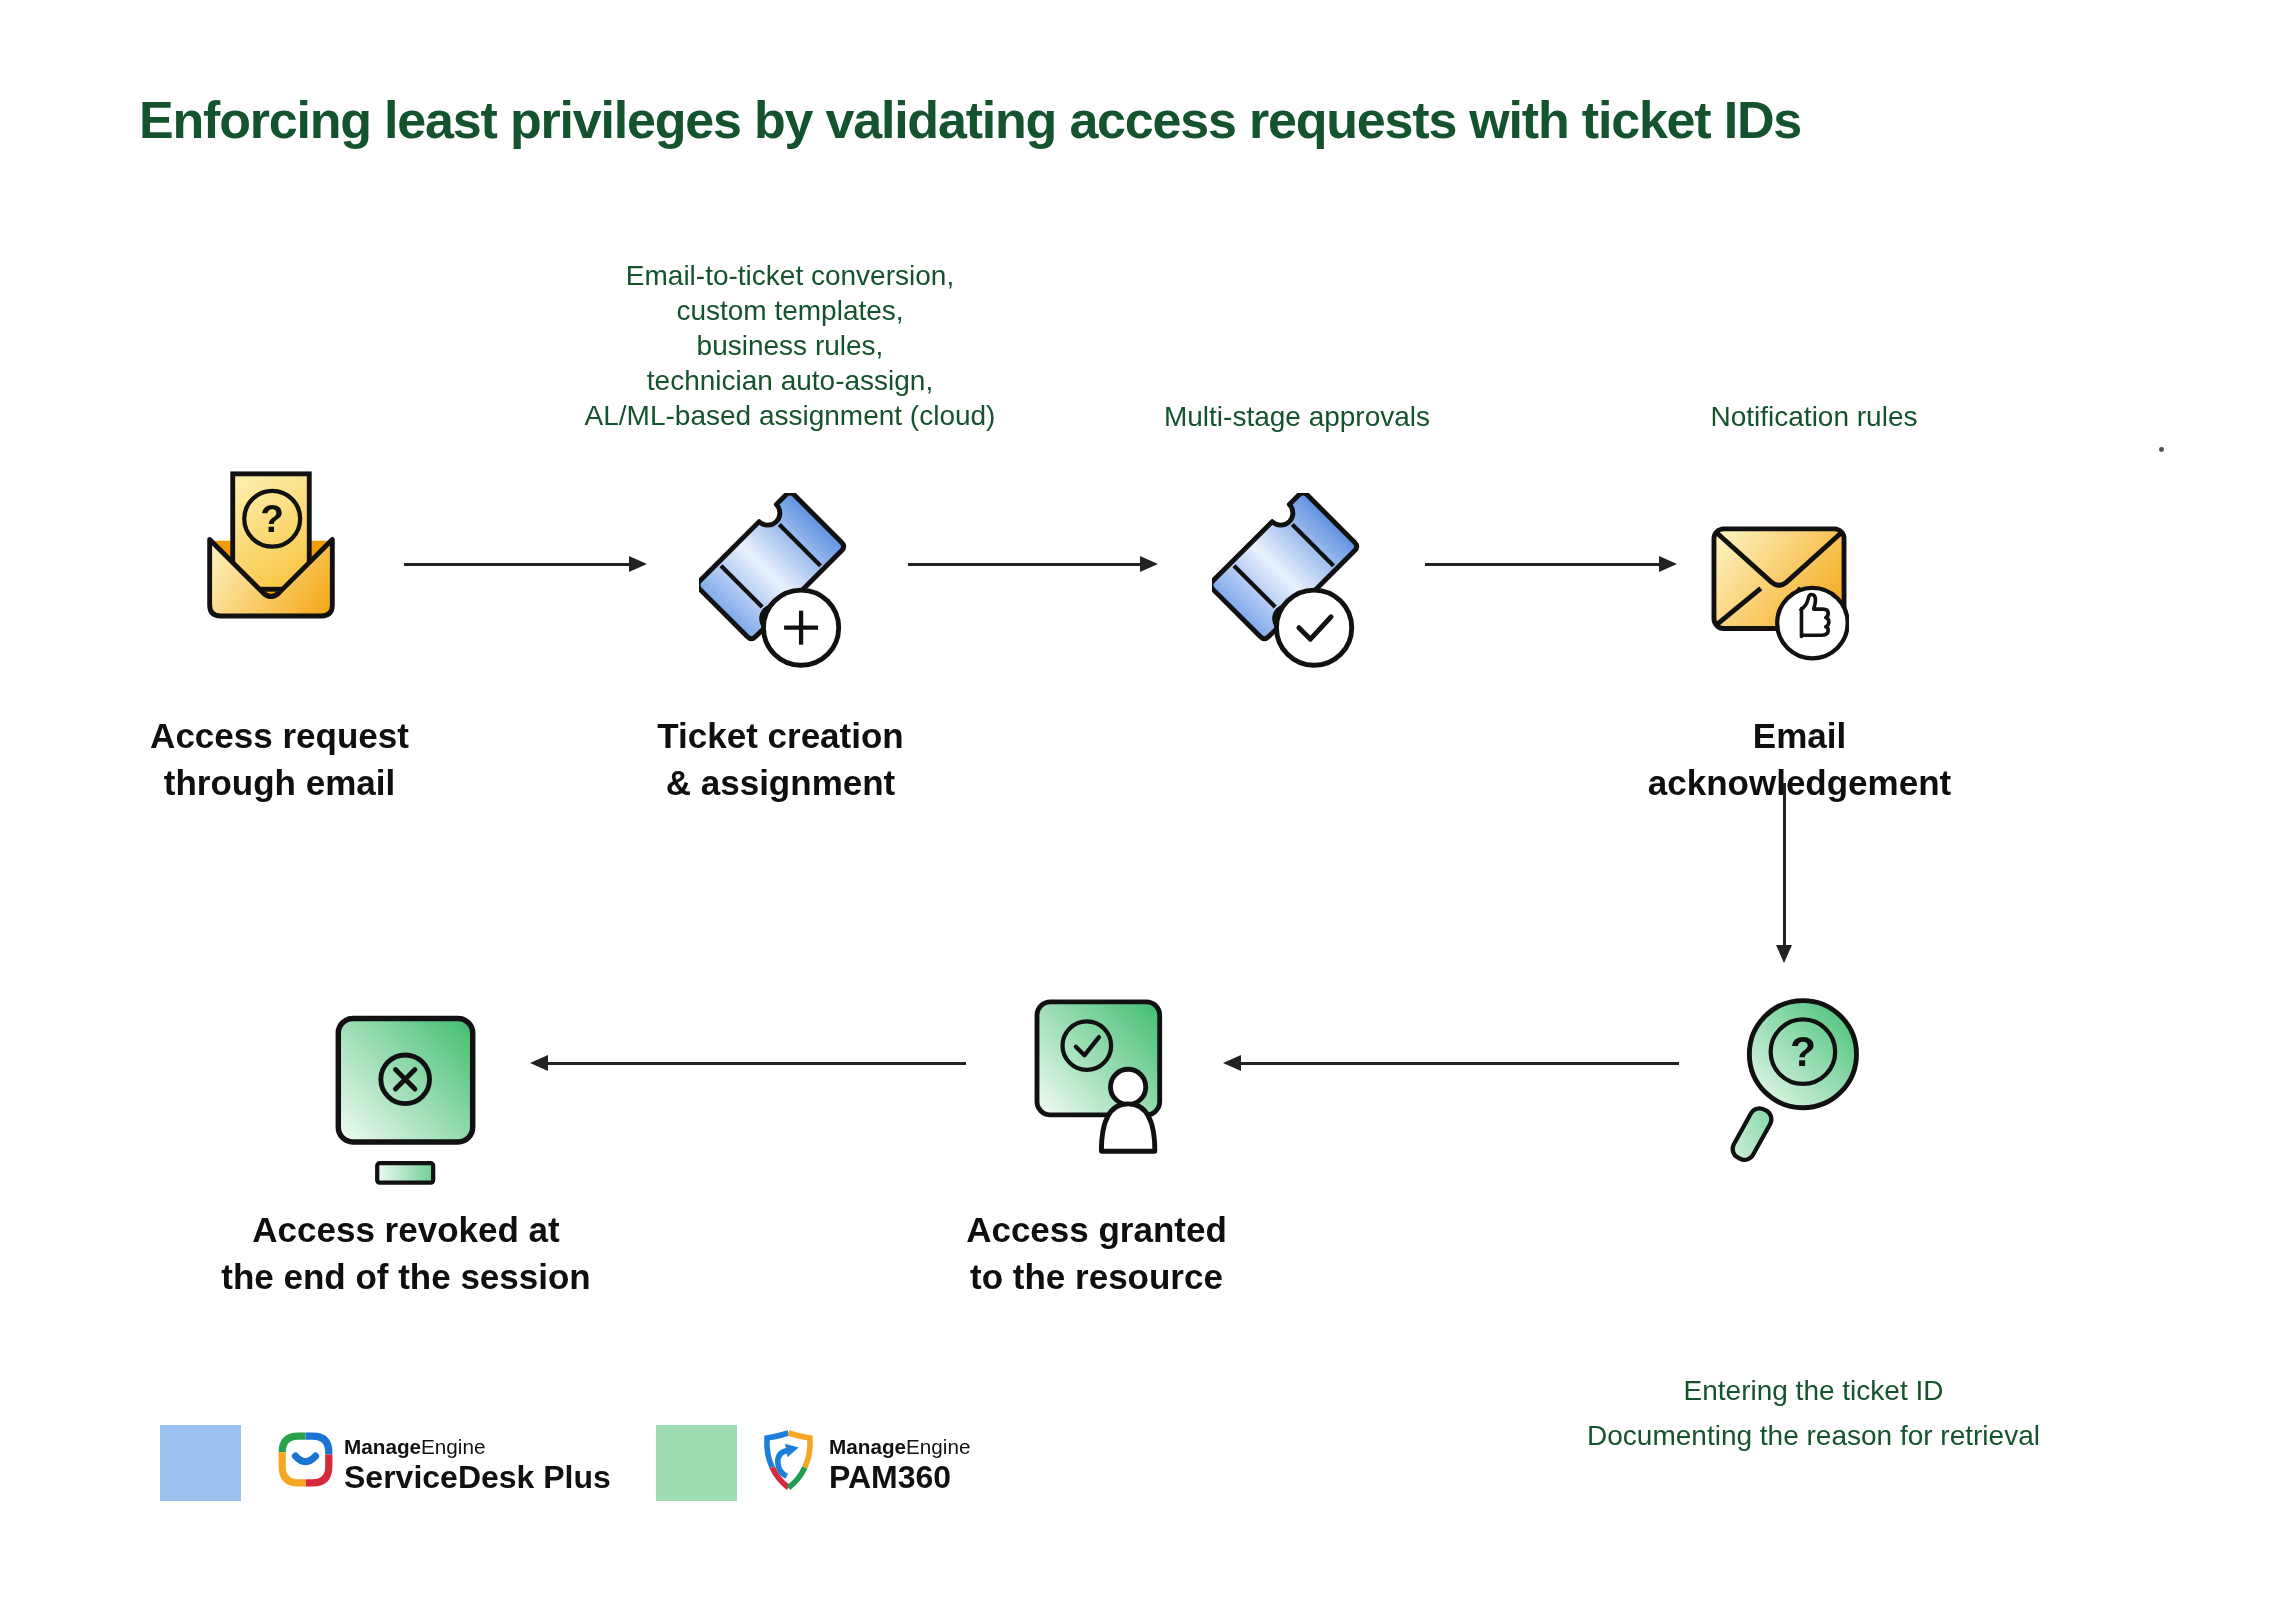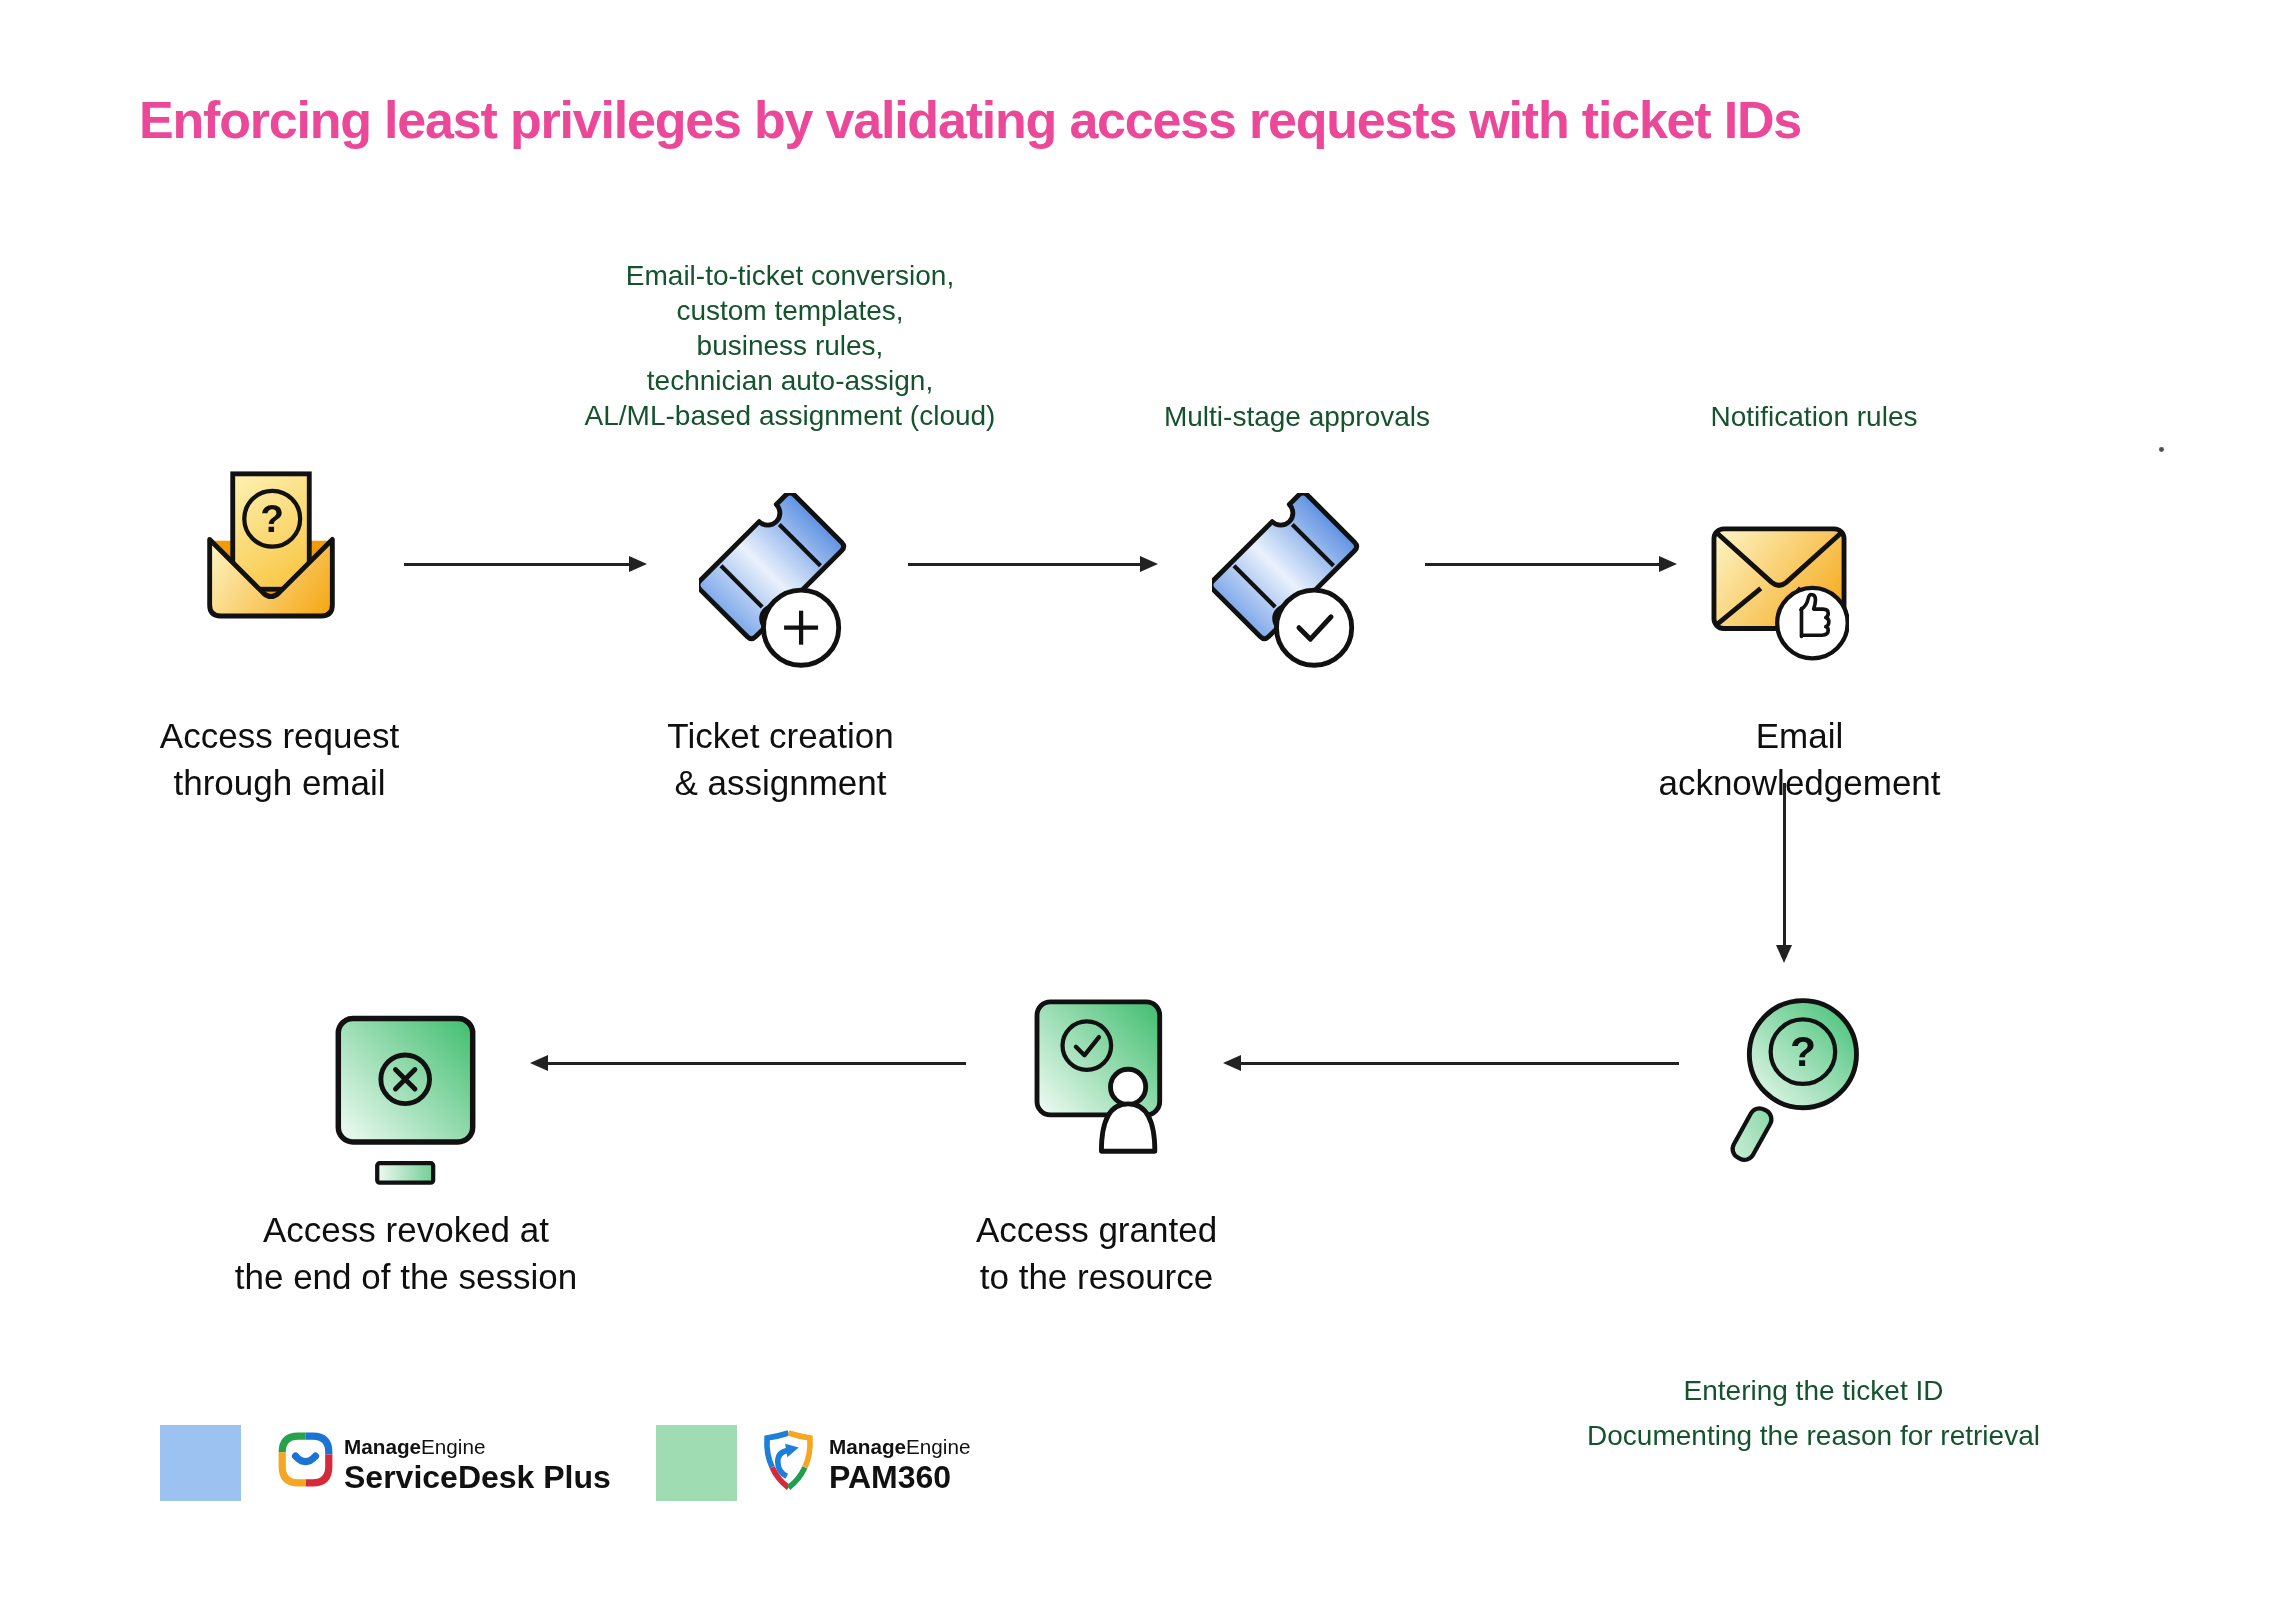--- a/index.html
+++ b/index.html
@@ -4,27 +4,27 @@
 <style>
   html,body{margin:0;padding:0;background:#ffffff;}
   #canvas{
     position:relative;width:2273px;height:1622px;background:#ffffff;
     font-family:"Liberation Sans", sans-serif;color:#1a1a1a;overflow:hidden;
   }
   .abs{position:absolute;}
   .preline{white-space:pre-line;}
   #title{
     left:0;top:90px;width:1940px;text-align:center;
-    font-size:52px;font-weight:700;letter-spacing:-1.2px;color:#ec4899;
+    font-size:52px;font-weight:700;letter-spacing:-1.2px;color:#14532d;
   }
   .note{
     font-size:28px;line-height:35px;text-align:center;color:#14532d;
   }
   .step-label{
-    font-size:35px;line-height:47px;font-weight:400;text-align:center;color:#0f0f0f;
+    font-size:35px;line-height:47px;font-weight:700;text-align:center;color:#0f0f0f;
   }
   
   .h-arrow{height:3px;background:#222;}
   .h-arrow .head-right{
     position:absolute;right:-17px;top:-7.3px;width:0;height:0;
     border-left:18px solid #222;border-top:8.5px solid transparent;border-bottom:8.5px solid transparent;
   }
   .h-arrow .head-left{
     position:absolute;left:-17px;top:-7.3px;width:0;height:0;
     border-right:18px solid #222;border-top:8.5px solid transparent;border-bottom:8.5px solid transparent;

